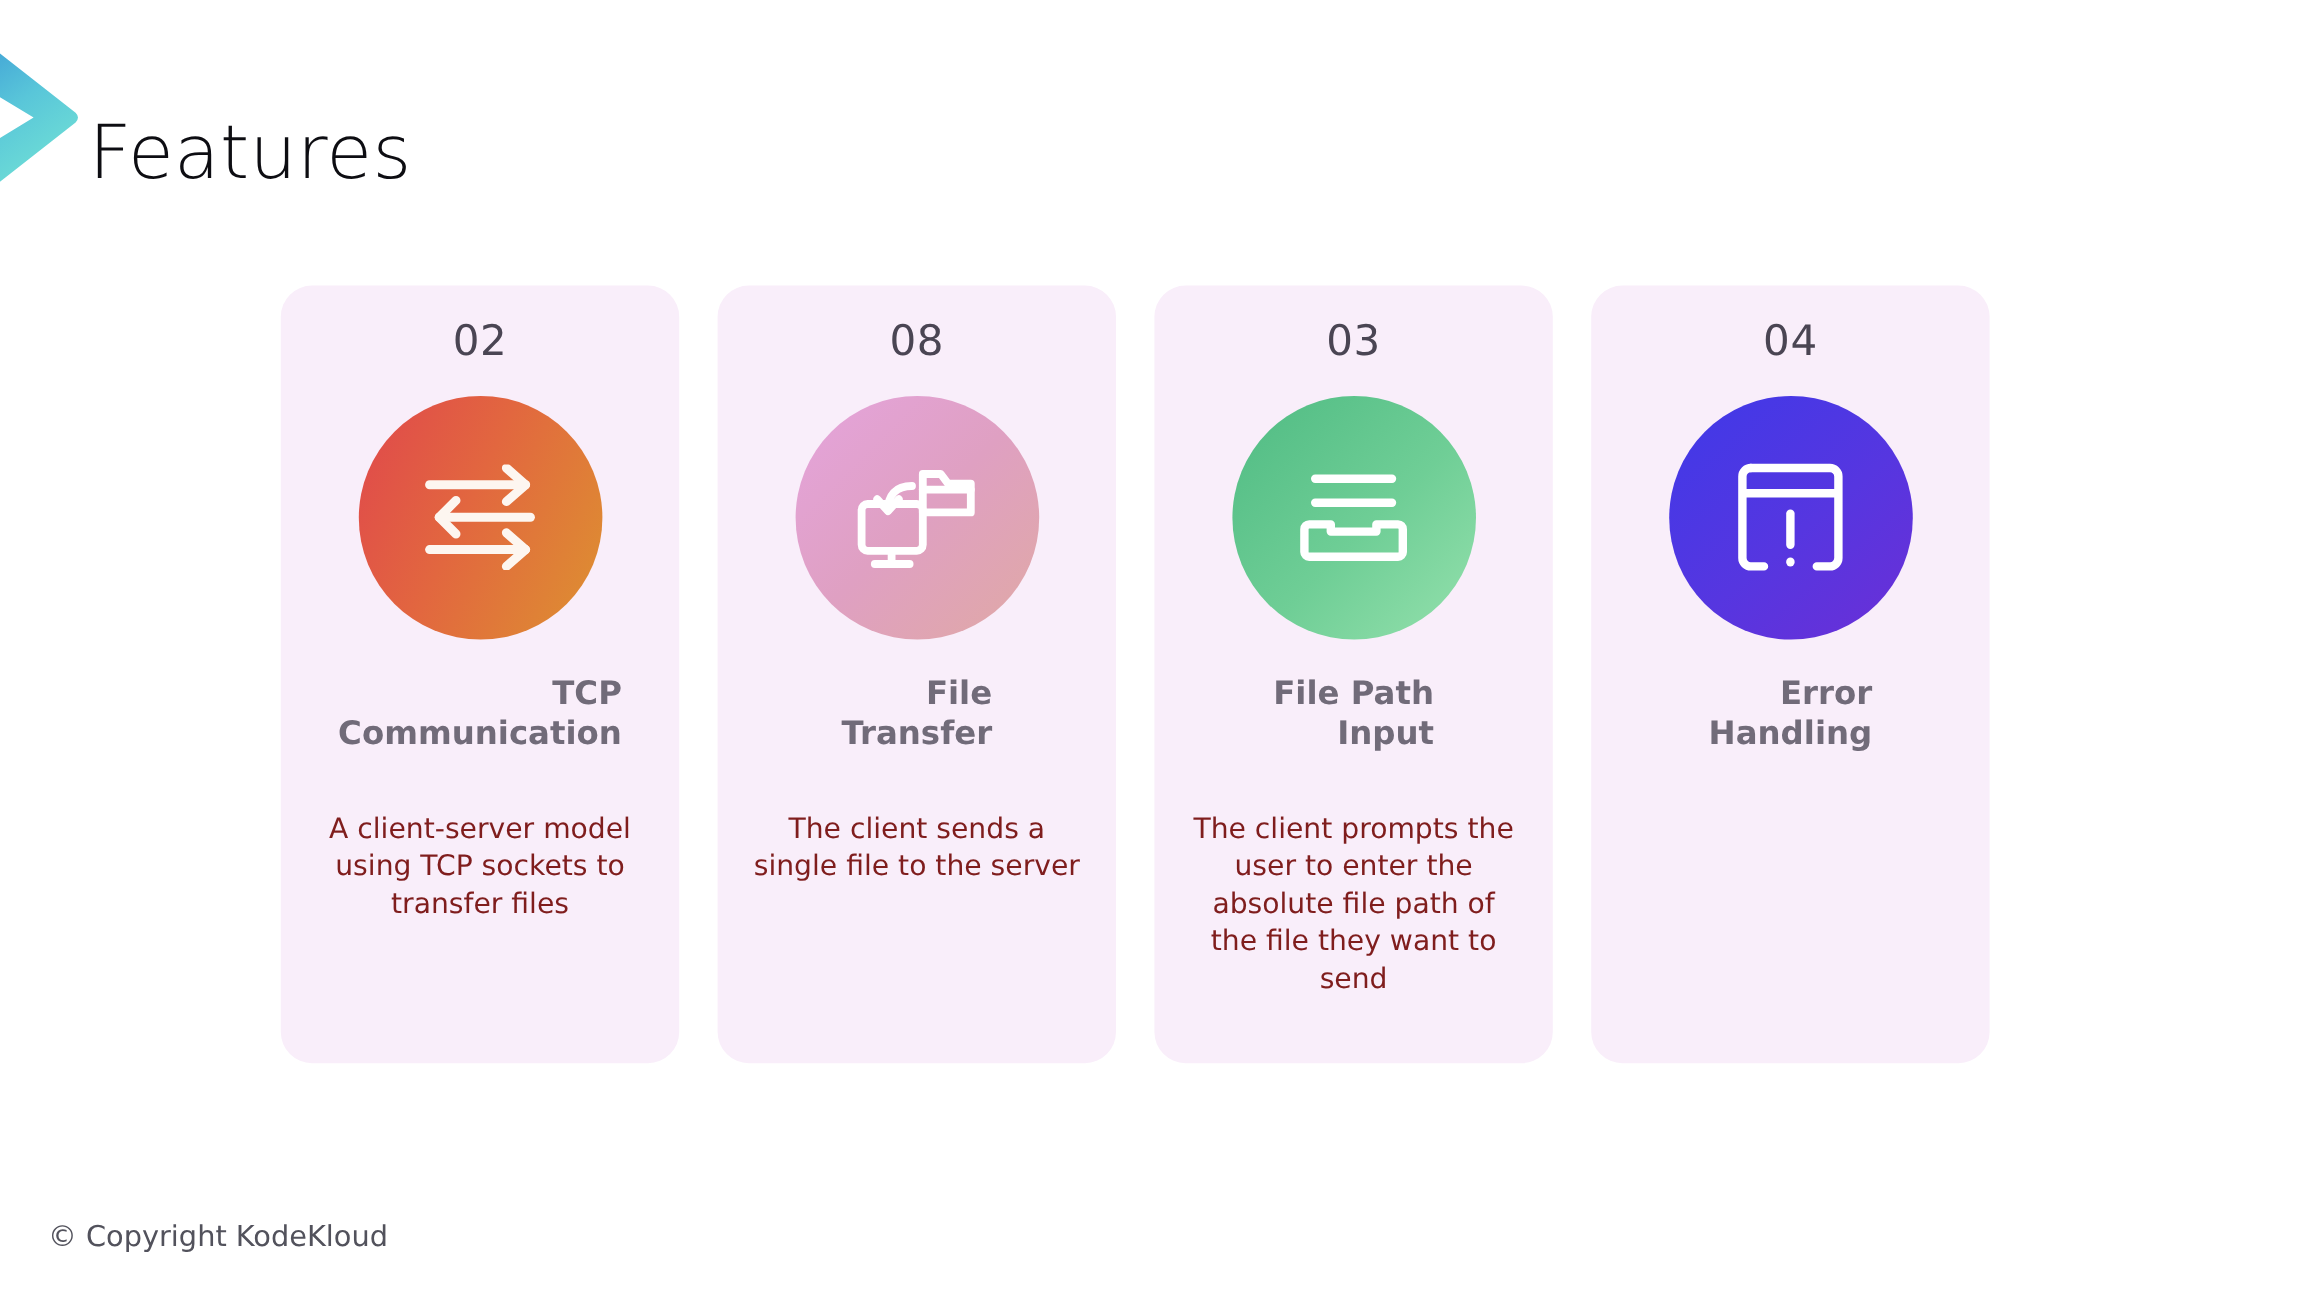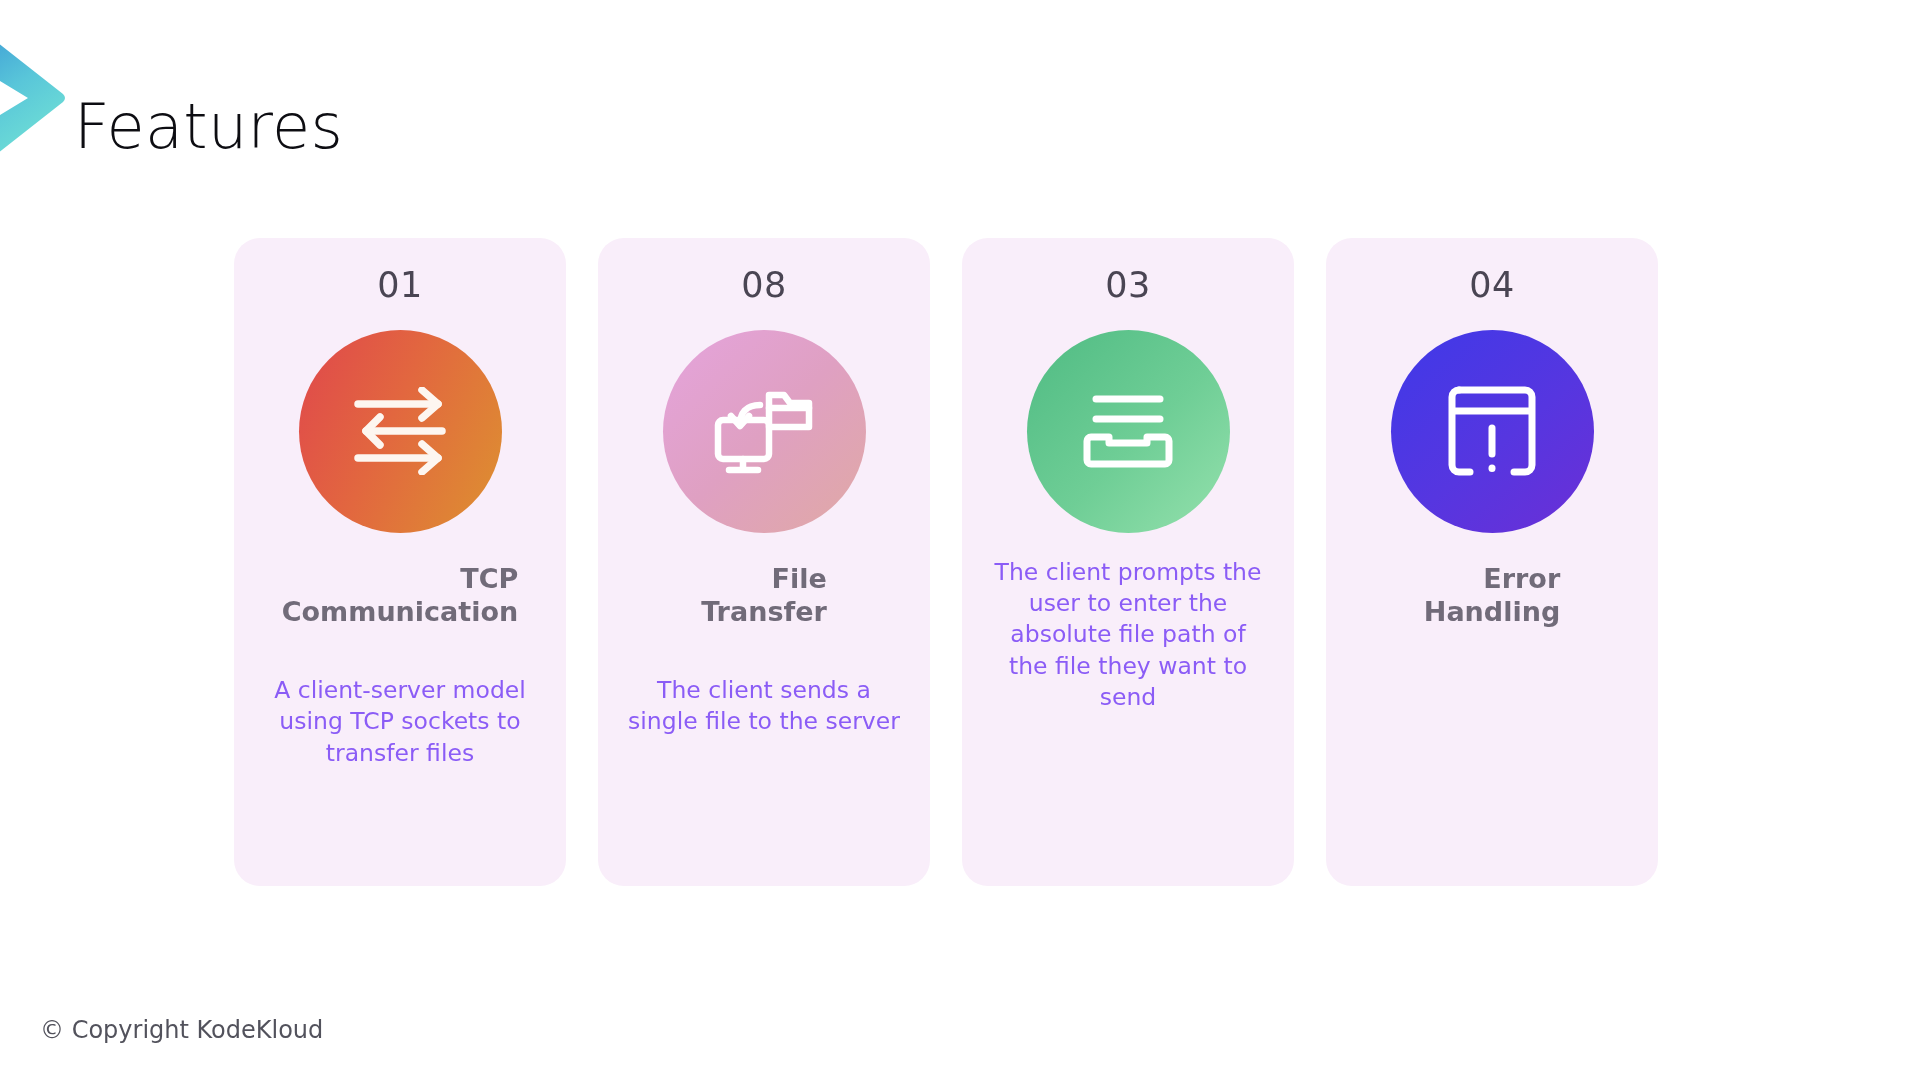--- a/index.html
+++ b/index.html
@@ -93,21 +93,21 @@
     color: #716b79;
     line-height: 1.22;
     text-align: right;
     max-width: 270px;
     white-space: pre-line;
   }
   .card-body {
     margin-top: 24px;
     font-size: 23.5px;
     font-weight: 400;
-    color: #8b5cf6;
+    color: #7f1d1d;
     line-height: 1.33;
     text-align: center;
     max-width: 275px;
   }
 
   
   .slide-footer {
     position: absolute;
     left: 40px;
     bottom: 36px;
@@ -132,21 +132,21 @@
   </svg>
 </div>
 
 <header class="slide-header">
   <h1 class="slide-title">Features</h1>
 </header>
 
 <main class="cards-row">
 
   <section class="feature-card">
-    <div class="card-number">01</div>
+    <div class="card-number">02</div>
     <div class="card-icon-wrap icon-1">
       <svg width="104" height="88" viewBox="0 0 104 88" fill="none" stroke="#fdf6f0" stroke-width="7.5" stroke-linecap="round" stroke-linejoin="round">
         <line x1="10" y1="17" x2="90" y2="17"></line>
         <polyline points="74,3 90,17 74,31"></polyline>
         <line x1="94" y1="44" x2="18" y2="44"></line>
         <polyline points="32,30 18,44 32,58"></polyline>
         <line x1="10" y1="71" x2="90" y2="71"></line>
         <polyline points="74,57 90,71 74,85"></polyline>
       </svg>
     </div>
@@ -178,20 +178,22 @@
 
   <section class="feature-card">
     <div class="card-number">03</div>
     <div class="card-icon-wrap icon-3">
       <svg width="96" height="82" viewBox="0 0 96 82" fill="none" stroke="#ffffff" stroke-width="7" stroke-linecap="round" stroke-linejoin="round">
         <line x1="16" y1="9" x2="80" y2="9"></line>
         <line x1="16" y1="29" x2="80" y2="29"></line>
         <path d="M11 47 H29 V53 H67 V47 H85 A4 4 0 0 1 89 51 V70 A4 4 0 0 1 85 74 H11 A4 4 0 0 1 7 70 V51 A4 4 0 0 1 11 47 Z"></path>
       </svg>
     </div>
+    <h2 class="card-heading">File Path
+Input</h2>
     <p class="card-body">The client prompts the user to enter the absolute file path of the file they want to send</p>
   </section>
 
   <section class="feature-card">
     <div class="card-number">04</div>
     <div class="card-icon-wrap icon-4">
       <svg width="92" height="94" viewBox="0 0 92 94" fill="none" stroke="#ffffff" stroke-width="7" stroke-linecap="round" stroke-linejoin="round">
         <path d="M13 6 H79 A7 7 0 0 1 86 13 V81 A7 7 0 0 1 79 88 H68"></path>
         <path d="M24 88 H13 A7 7 0 0 1 6 81 V13 A7 7 0 0 1 13 6"></path>
         <line x1="7" y1="27" x2="85" y2="27"></line>

